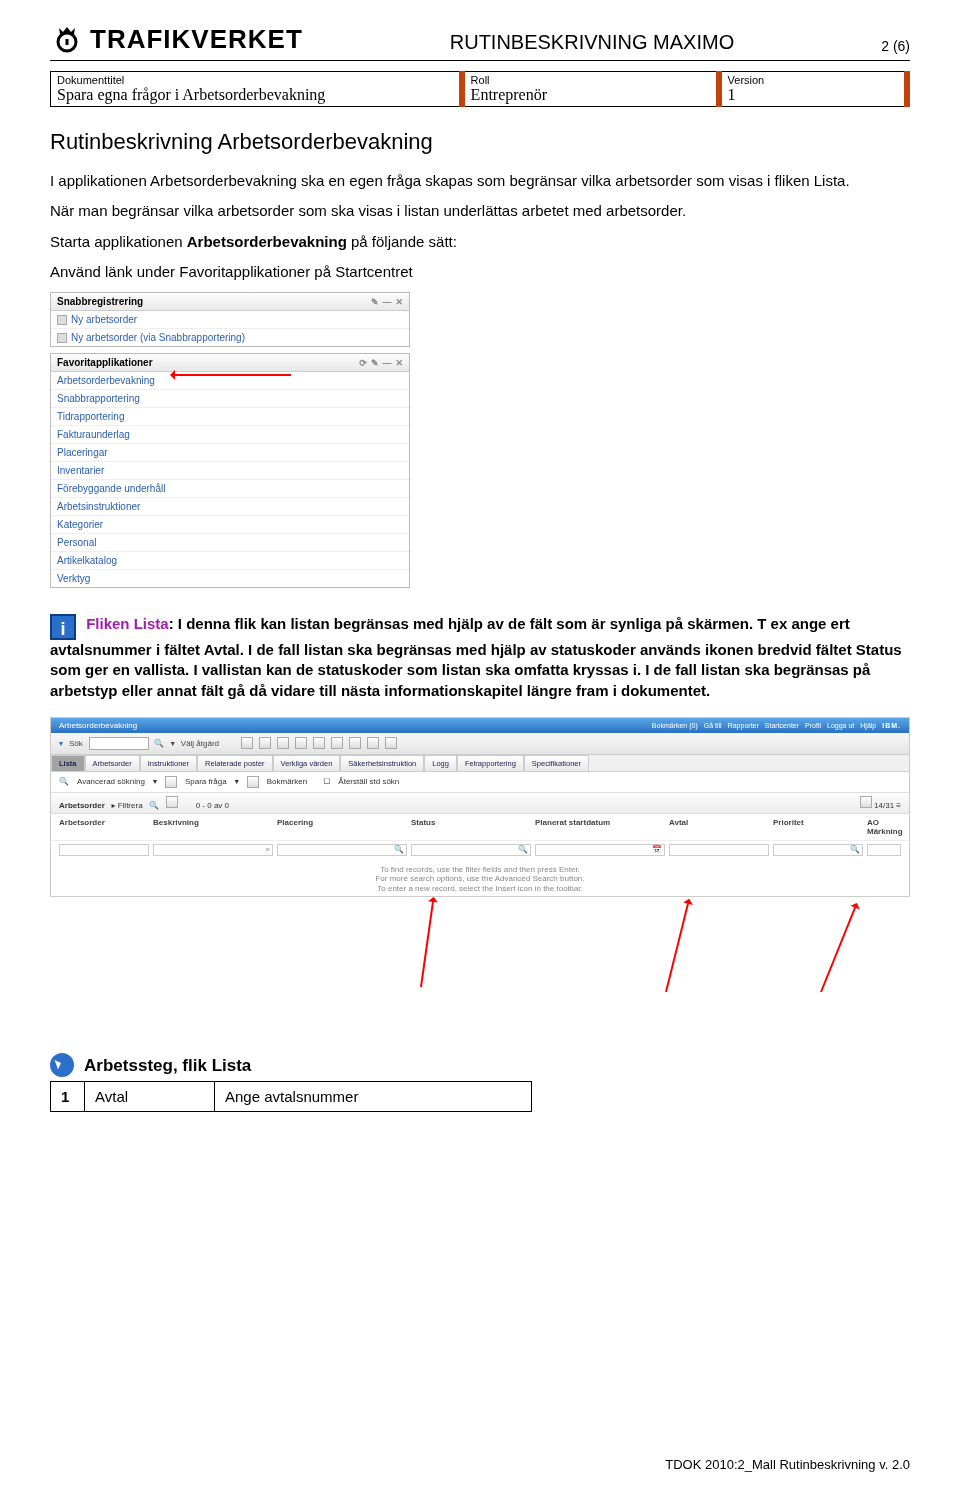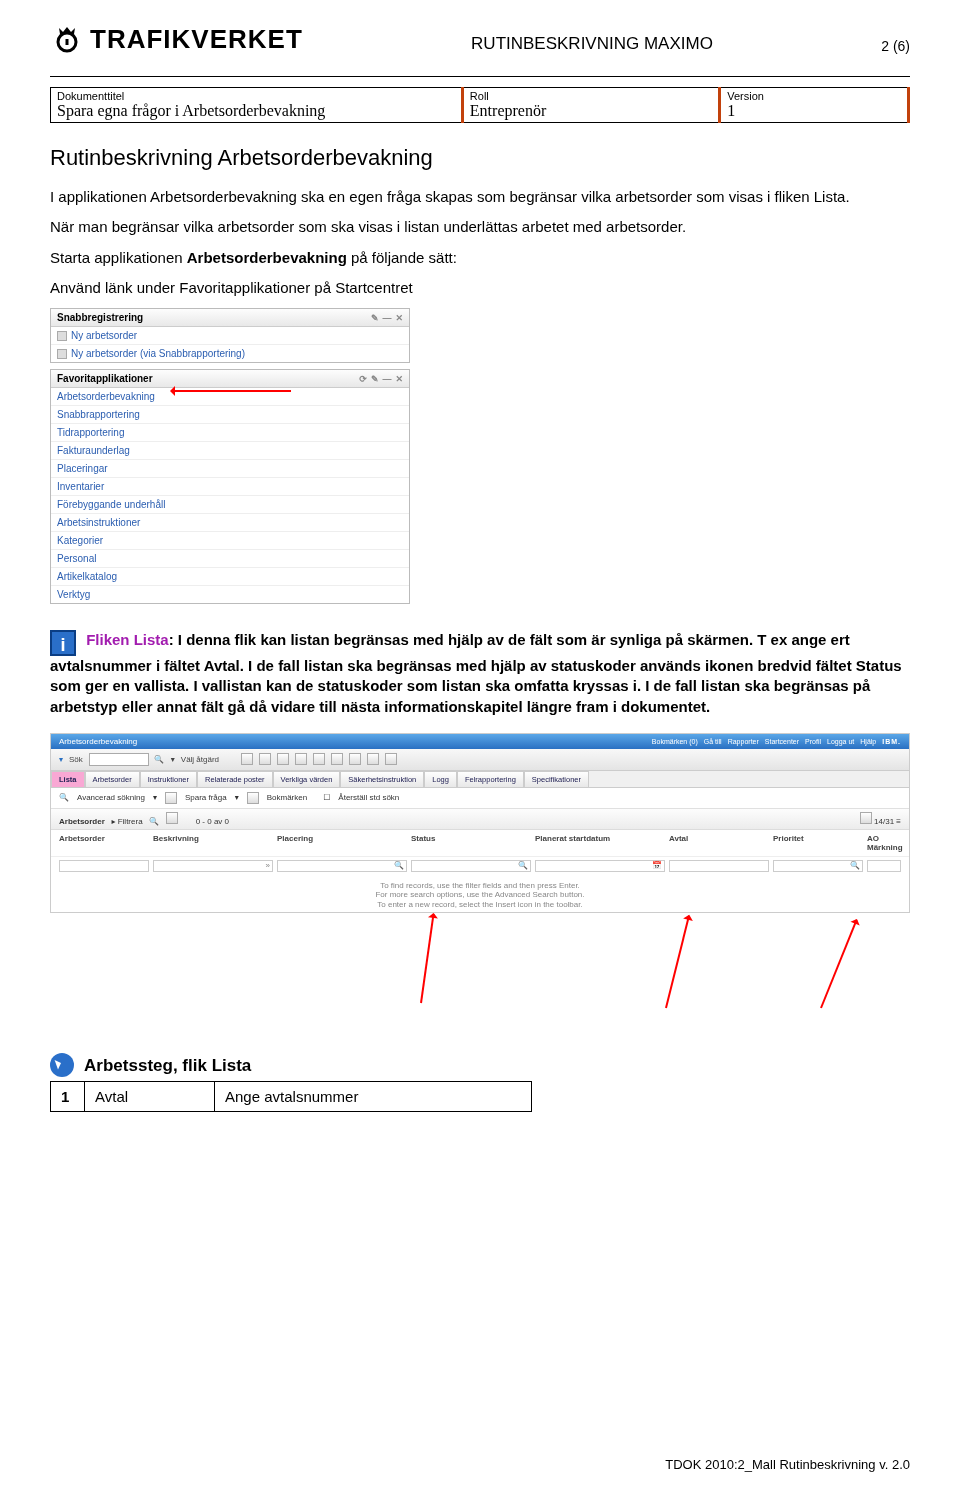--- a/index.html
+++ b/index.html
@@ -14,52 +14,52 @@
   .page {
     padding: 22px 50px 40px 50px;
     position: relative;
     min-height: 1490px;
   }
   .header-row {
     display: flex;
     align-items: flex-end;
     justify-content: space-between;
     border-bottom: 1px solid #000;
-    padding-bottom: 20px;
+    padding-bottom: 4px;
   }
   .logo-box {
     display: flex;
     align-items: center;
     gap: 6px;
   }
   .logo-text {
     font-weight: 900;
     font-size: 26px;
     letter-spacing: 1px;
   }
   .doc-header-title {
-    font-size: 17px;
+    font-size: 20px;
     text-align: center;
     flex: 1;
     padding-bottom: 2px;
   }
   .page-num {
     font-size: 14px;
     padding-bottom: 2px;
     white-space: nowrap;
   }
   .meta-table {
     border: 1px solid #000;
     border-collapse: collapse;
     width: 100%;
     margin-top: 10px;
   }
   .meta-table td {
     border-left: 1px solid #000;
-    border-right: 3px solid #c2410c;
+    border-right: 6px solid #c2410c;
     padding: 2px 6px;
     vertical-align: top;
   }
   .meta-label { font-size: 11px; }
   .meta-value { font-size: 16px; font-family: "Times New Roman", serif; }
   h1.main-title {
     font-size: 22px;
     font-weight: 400;
     margin: 22px 0 16px 0;
   }
@@ -151,21 +151,21 @@
   }
   .maximo-tabs {
     display:flex; gap:0;
     background:#f0f0f0; border-bottom:1px solid #ccc;
   }
   .maximo-tab {
     padding:3px 7px; border:1px solid #ccc; border-bottom:none;
     background:linear-gradient(#fefefe,#e8e8e8);
     color:#225; font-size:7.5px;
   }
-  .maximo-tab.active { background:#f9a8d4; font-weight:bold; }
+  .maximo-tab.active { background:#a3a3a3; font-weight:bold; }
   .maximo-toolbar {
     padding:4px 8px; display:flex; align-items:center; gap:8px;
     background:#fff; border-bottom:1px solid #e0e0e0; color:#333;
   }
   .maximo-section {
     background:linear-gradient(#fdfdfd,#ececec);
     padding:3px 8px; display:flex; justify-content:space-between;
     border-bottom:1px solid #dcdcdc; color:#333;
   }
   .maximo-cols {
@@ -199,21 +199,21 @@
 
   .step-icon {
     display:inline-block; width:24px; height:24px; border-radius:50%;
     background:#2a6fc9; position:relative; vertical-align:-6px; margin-right:6px;
   }
   .step-icon::after{
     content:""; position:absolute; left:6px; top:5px;
     border:5px solid transparent; border-left-color:#fff;
     transform: rotate(-20deg);
   }
-  .step-title { font-size:17px; font-weight:bold; margin-top:40px; }
+  .step-title { font-size:17px; font-weight:bold; margin-top:56px; }
   .step-table {
     border-collapse: collapse; width: 56%; margin-top:4px;
   }
   .step-table td {
     border:1px solid #000; padding:6px 10px; font-size:15px; vertical-align:top;
   }
   .step-table td.num { width:34px; font-weight:bold; }
   .step-table td.key { width:130px; }
 
   .footer { position:absolute; bottom:18px; right:50px; font-size:13px; }

